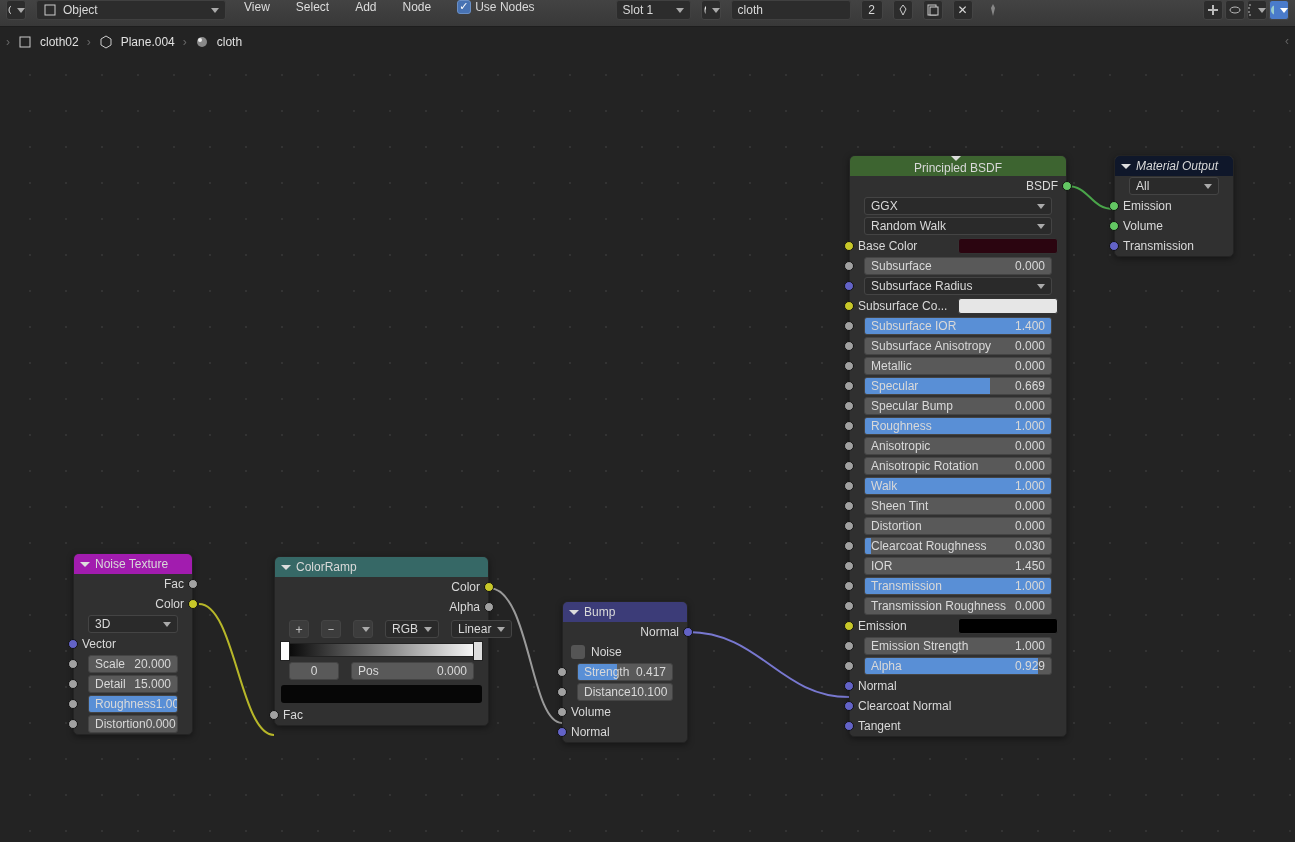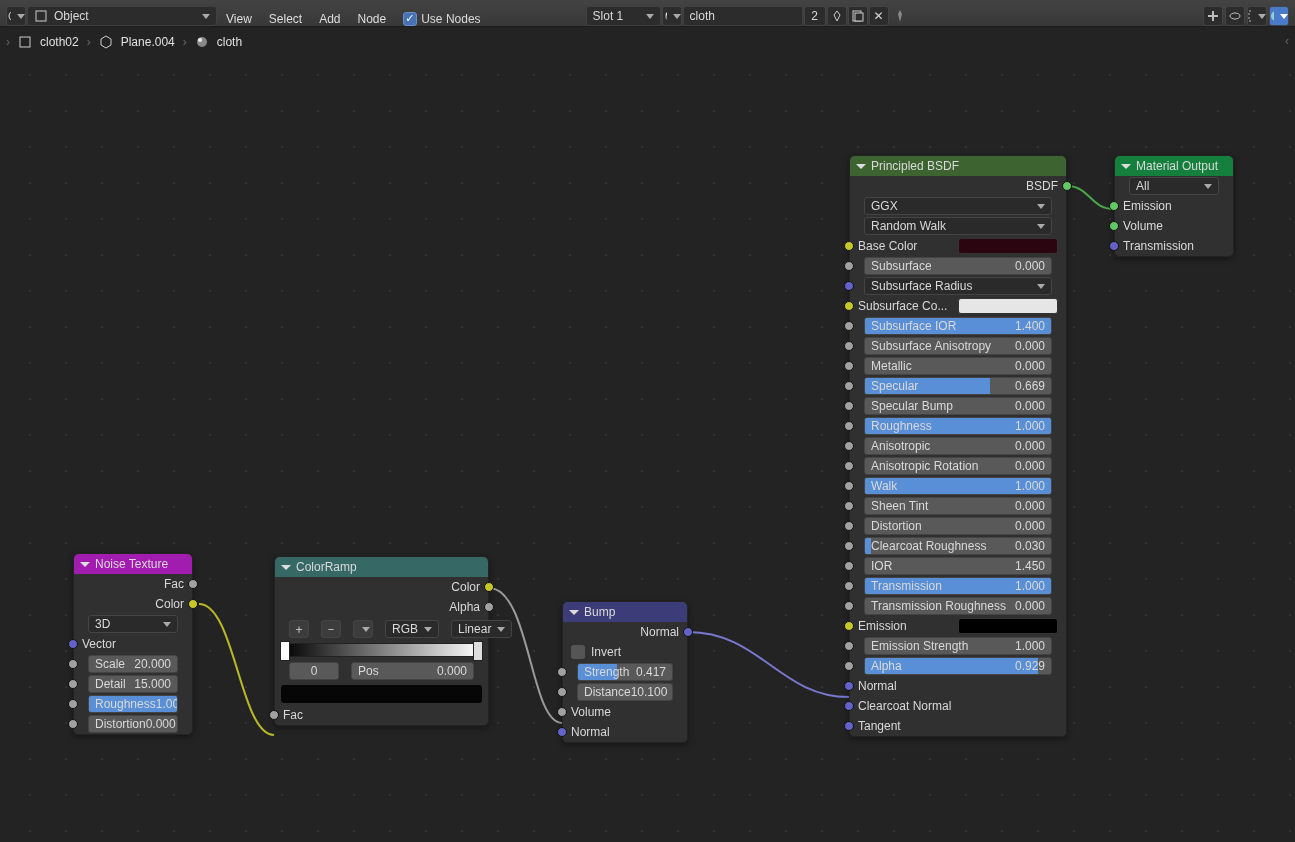--- a/index.html
+++ b/index.html
@@ -1,34 +1,34 @@
 <!DOCTYPE html>
 <html><head>
 <meta charset="utf-8">
 <style>
   :root{
     --bg:#232323; --bg2:#2b2b2b; --bg3:#3c3c3c; --bg4:#545454; --text:#d9d9d9; --muted:#a7a7a7;
     --row:#595959; --blue:#4a7bca; --yellow:#c7c729; --purple:#6363c7; --green:#63c763; --grey:#a1a1a1;
   }
   *{box-sizing:border-box;font-family:sans-serif;font-size:12px;}
   body{margin:0;width:1295px;height:842px;background:var(--bg);color:var(--text);overflow:hidden;position:relative;}
-  .hdr{height:27px;background:linear-gradient(#434343,#383838);border-bottom:1px solid #1d1d1d;display:flex;align-items:flex-end;padding:0 6px;gap:1px;position:relative;}
+  .hdr{height:27px;background:linear-gradient(#434343,#383838);border-bottom:1px solid #1d1d1d;display:flex;align-items:flex-start;padding:0 6px;gap:10px;position:relative;}
   .hdr .sel,.hdr .btn{height:20px;background:#2c2c2c;border:1px solid #404040;border-radius:3px;display:flex;align-items:center;padding:0 6px;color:var(--text);}
   .hdr .menu{padding:0 8px;color:#ddd;}
   .cb{width:14px;height:14px;border-radius:3px;background:#4772b3;border:1px solid #6a8fc5;margin-right:4px;position:relative;}
   .cb::after{content:"✓";position:absolute;top:-1px;left:1px;font-size:11px;color:#fff;}
   .tri{width:0;height:0;border-left:4px solid transparent;border-right:4px solid transparent;border-top:5px solid #aaa;margin-left:6px;}
   .bread{height:30px;display:flex;align-items:center;padding:0 6px;gap:8px;color:#e0e0e0;background:#232323;}
   .bread .chev{color:#666;}
   .dots{position:absolute;inset:57px 0 0 0;background-image:radial-gradient(circle,#333 1px,transparent 1px);background-size:36px 36px;background-position:12px 0px;pointer-events:none;}
   svg.wires{position:absolute;inset:0;pointer-events:none;}
   .node{position:absolute;background:#303030;border:1px solid #232323;border-radius:5px;box-shadow:0 2px 6px rgba(0,0,0,.4);overflow:visible;}
   .node .title{height:20px;display:flex;align-items:center;padding:0 6px;border-radius:5px 5px 0 0;font-weight:500;}
   .node .title .caret{width:0;height:0;border-left:5px solid transparent;border-right:5px solid transparent;border-top:5px solid #ddd;margin-right:5px;}
-  .t-orange{background:#a21caf;} .t-teal{background:#366866;} .t-purple{background:#3c3c78;} .t-green{background:#3d6430;} .t-dark{background:#15803d;}
+  .t-orange{background:#a21caf;} .t-teal{background:#366866;} .t-purple{background:#3c3c78;} .t-green{background:#3d6430;flex-direction:column;} .t-dark{background:#0f172a;font-style:italic;}
   .row{height:20px;position:relative;display:flex;align-items:center;padding:0 8px;}
   .sock{position:absolute;width:10px;height:10px;border-radius:50%;border:1px solid #111;top:50%;transform:translateY(-50%);}
   .sock.l{left:-6px;} .sock.r{right:-6px;}
   .sock.y{background:var(--yellow);} .sock.gy{background:var(--grey);} .sock.p{background:var(--purple);} .sock.gr{background:var(--green);}
   .slider{margin:0 6px;height:18px;flex:1;background:var(--row);border-radius:3px;display:flex;justify-content:space-between;align-items:center;padding:0 6px;overflow:hidden;position:relative;border:1px solid #444;}
   .slider .fill{position:absolute;left:0;top:0;bottom:0;background:#598fd6;}
   .slider span{position:relative;}
   .dd{margin:0 6px;height:18px;flex:1;background:#2a2a2a;border:1px solid #444;border-radius:3px;display:flex;align-items:center;padding:0 6px;justify-content:space-between;}
   .swatch{flex:0 0 100px;height:16px;border-radius:3px;border:1px solid #333;margin-left:auto;}
   .ic{display:inline-flex;align-items:center;justify-content:center;}
@@ -60,21 +60,21 @@
   </div>
   <span class="menu">View</span>
   <span class="menu">Select</span>
   <span class="menu">Add</span>
   <span class="menu">Node</span>
   <div style="display:flex;align-items:center;margin-left:8px">
     <div class="cb"></div>
     <span>Use Nodes</span>
   </div>
 
-  <div class="sel" style="width:75px;margin-left:104px">
+  <div class="sel" style="width:75px;margin-left:71px">
     <span>Slot 1</span>
       <div class="tri lbl-r"></div>
   </div>
   <div class="hdricon">
     <svg width="14" height="14">
         <circle cx="7" cy="7" r="5" fill="#888"></circle>
         <circle cx="5" cy="5" r="2" fill="#eee"></circle>
       </svg>
     <div class="tri"></div>
   </div>
@@ -276,21 +276,21 @@
   <div class="title t-purple">
       <div class="caret"></div>
       <span>Bump</span>
     </div>
   <div class="row">
       <span class="lbl-r">Normal</span>
       <div class="sock r p"></div>
     </div>
   <div class="row">
       <div style="width:14px;height:14px;border-radius:3px;background:#555;margin-right:6px"></div>
-      <span>Invert</span>
+      <span>Noise</span>
     </div>
   <div class="row">
       <div class="sock l gy"></div>
       <div class="slider">
         <div class="fill" style="width:42%"></div>
         <span>Strength</span>
         <span>0.417</span>
       </div>
     </div>
   <div class="row">

